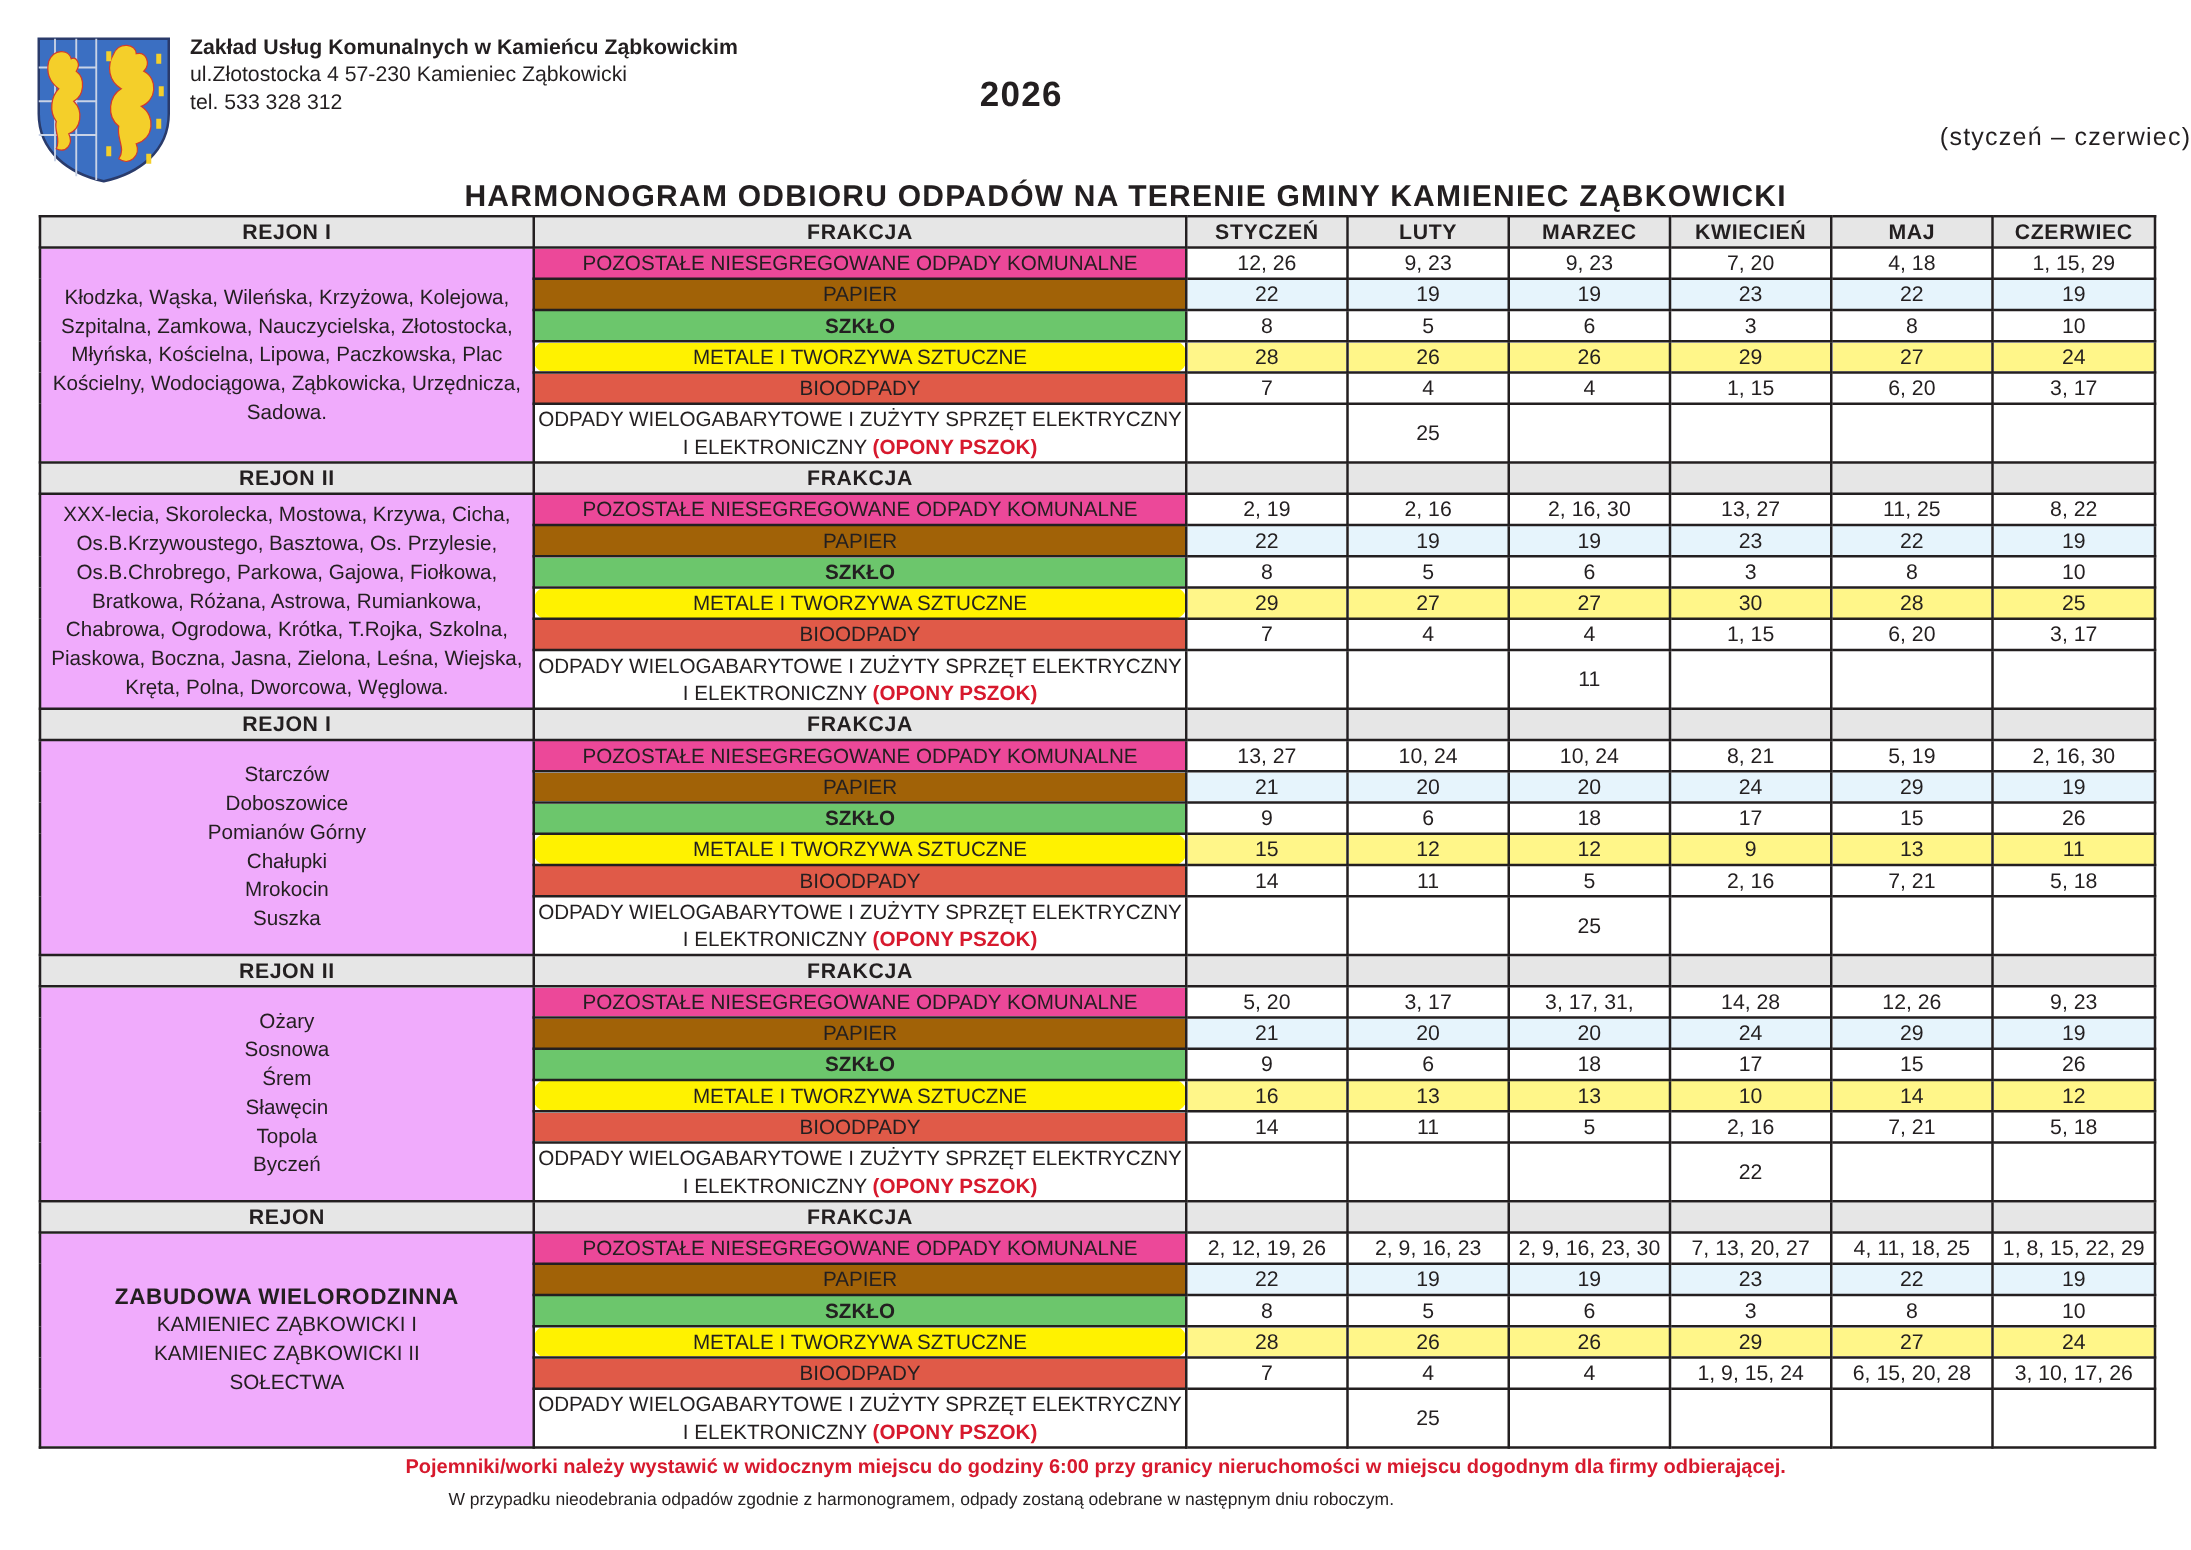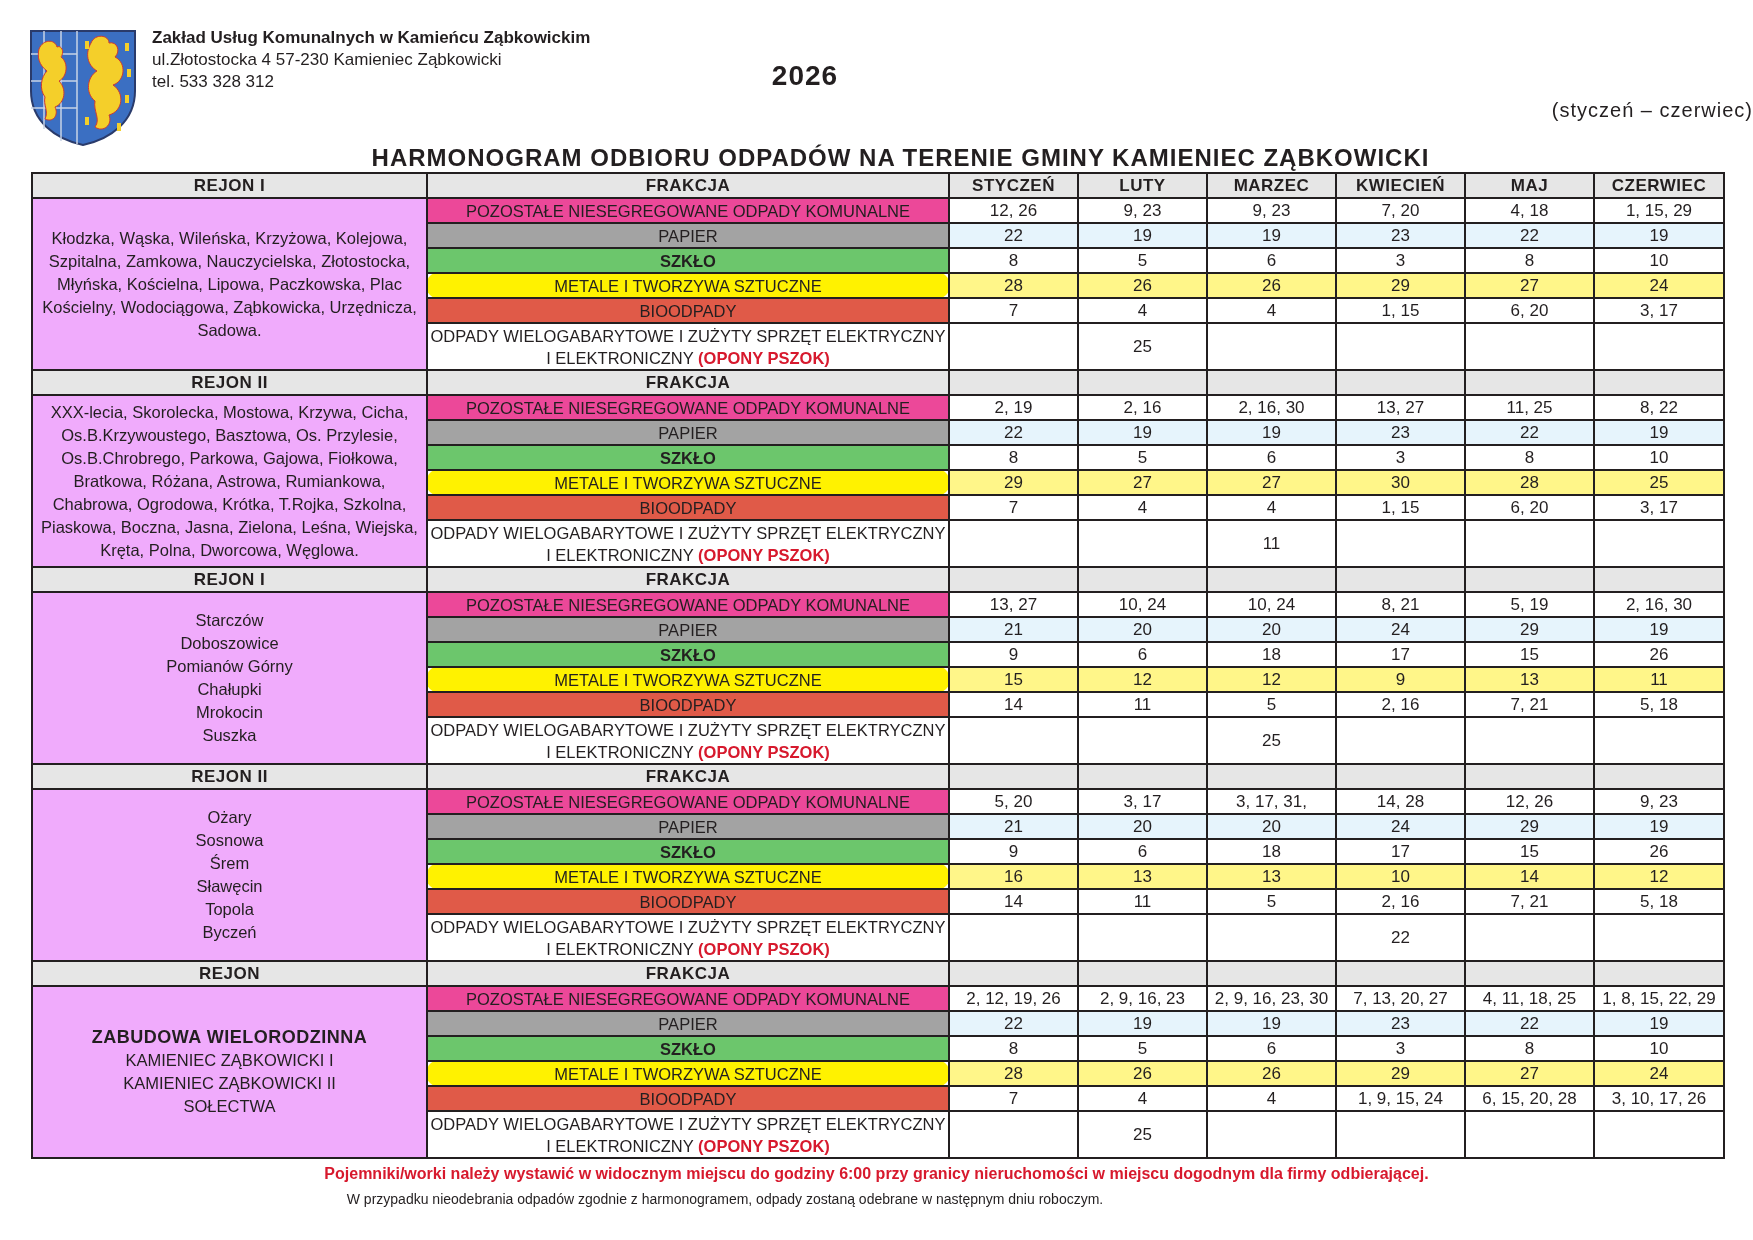--- a/index.html
+++ b/index.html
@@ -1,40 +1,40 @@
 <!DOCTYPE html>
 <html><head>
 <meta charset="utf-8">
 <style>
   html, body { margin:0; padding:0; background:#ffffff; }
   body { width:1753px; height:1240px; position:relative; overflow:hidden; font-family:"Liberation Sans", sans-serif; color:#231f20; }
   .logo { position:absolute; left:29px; top:29px; width:108px; height:118px; }
   .org { position:absolute; left:152px; top:27px; font-size:17px; line-height:22px; }
   .org .name { font-weight:bold; }
-  .title-year { position:absolute; left:0; width:1610px; top:60px; text-align:center; font-size:28px; font-weight:bold; letter-spacing:1px; }
+  .title-year { position:absolute; left:0; width:1610px; top:60px; text-align:center; font-size:28px; font-weight:bold; letter-spacing:1px;padding-left:12px; }
   .title-sub { position:absolute; left:0; width:1753px; top:99px; text-align:right; font-size:20px; letter-spacing:1px; }
   .title-main { position:absolute; left:0; width:1753px; top:144px; text-align:center; font-size:24px; font-weight:bold; letter-spacing:1px;padding-left:24px; }
   table.sched { position:absolute; left:31px; top:172px; width:1692px; border-collapse:collapse; table-layout:fixed; border:2px solid #404040; }
   table.sched td { border:2px solid #231f20; text-align:center; vertical-align:middle; padding:0; font-size:17px; height:23px; line-height:22px; overflow:hidden; white-space:nowrap; }
   table.sched td.hdr { background:#e6e6e6; font-weight:bold; font-size:17px; letter-spacing:0.5px; }
   table.sched td.region { white-space:normal; background:#f0abfc; font-size:16.5px; line-height:23px; padding:0 2px; }
   table.sched td.region .rtitle { font-weight:bold; font-size:18px; letter-spacing:0.5px; display:block; }
   table.sched td.fr { font-size:16.5px; }
   table.sched td.f-gray { background:#ec4899; }
-  table.sched td.f-blue { background:#a3a3a3; }
+  table.sched td.f-blue { background:#a16207; }
   table.sched td.f-green { background:#6cc66c;font-weight:bold; }
   table.sched td.f-yellow { background:#fff200;border-radius:10px; }
   table.sched td.f-red { background:#e05a48; }
   table.sched td.f-white { background:#ffffff; white-space:normal; line-height:22px; height:45px; }
   table.sched td.d-blue { background:#e6f4fc; }
   table.sched td.d-yellow { background:#fff689; }
   table.sched td.d-white { background:#ffffff; }
   .red-text { color:#d7192d; font-weight:bold; }
   .footer1 { position:absolute; left:0; width:1753px; top:1165px; text-align:center; font-size:16px; font-weight:bold; color:#d7192d; }
-  .footer2 { position:absolute; left:0; width:1450px; top:1191px; text-align:center; font-size:14px; color:#231f20; }
+  .footer2 { position:absolute; left:12px; width:1450px; top:1191px; text-align:center; font-size:14px; color:#231f20; }
 </style>
 </head>
 <body>
 
 <svg class="logo" viewBox="0 0 108 118">
   <path d="M2 2 H106 V62 C106 92 82 110 54 116 C26 110 2 92 2 62 Z" fill="#3b6fc2" stroke="#2a3b6b" stroke-width="2"></path>
   <g stroke="#c9d3e6" stroke-width="1.5" fill="none">
     <line x1="15" y1="2" x2="15" y2="100"></line>
     <line x1="32" y1="2" x2="32" y2="112"></line>
     <line x1="48" y1="2" x2="48" y2="115"></line>

